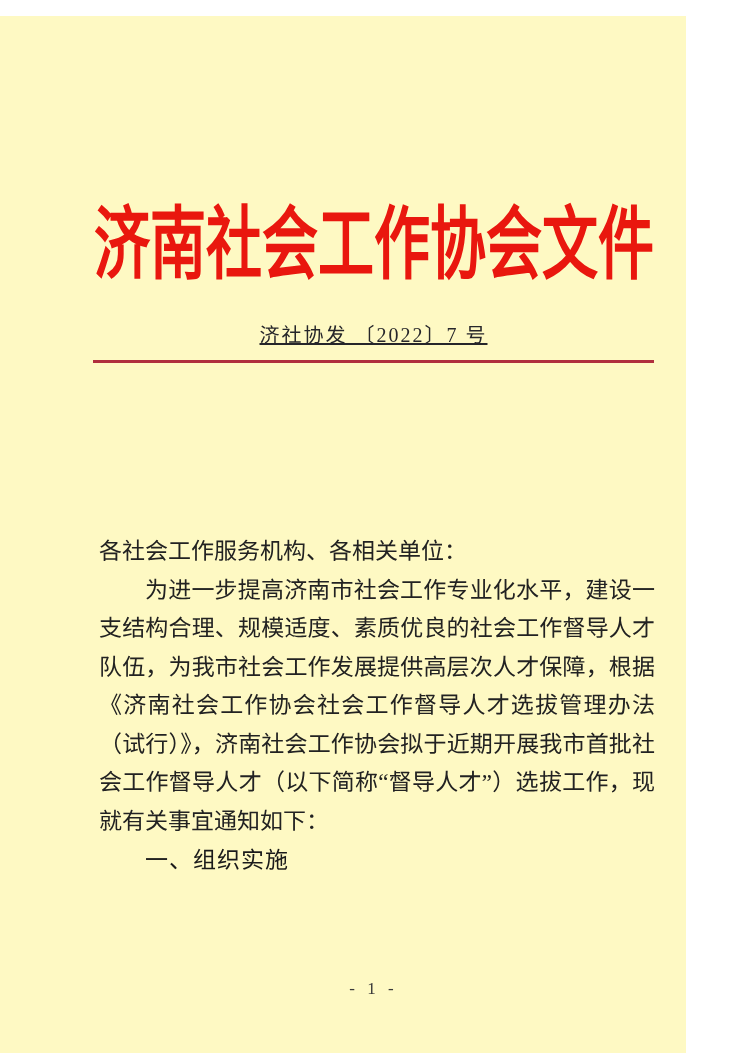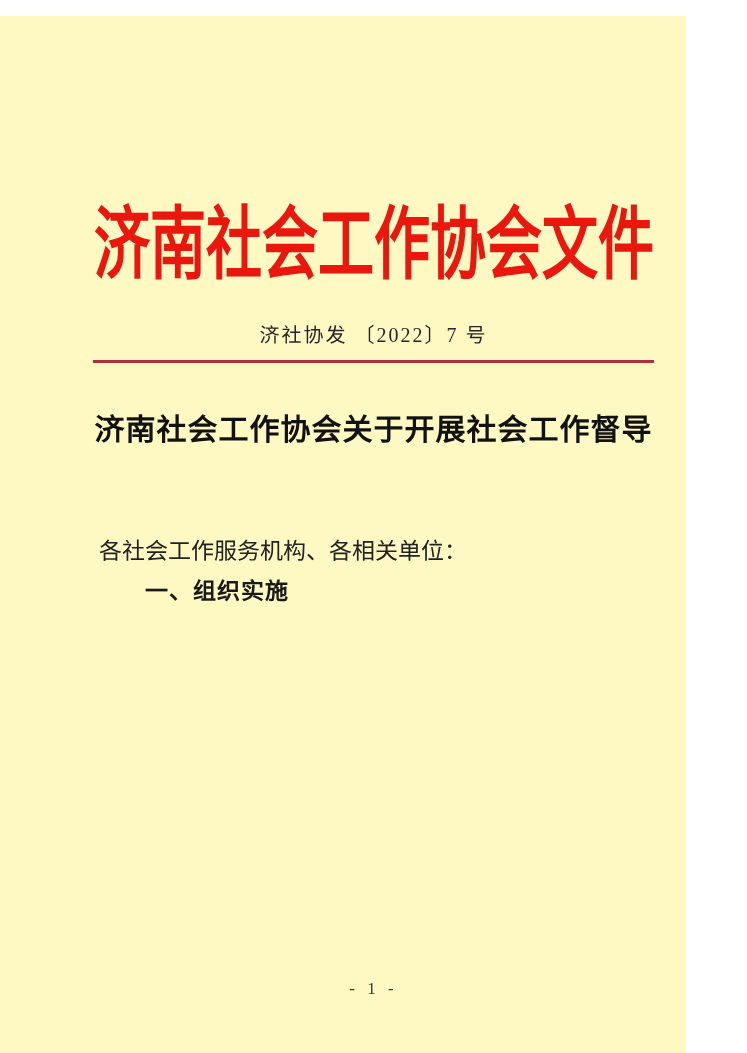--- a/index.html
+++ b/index.html
@@ -42,20 +42,21 @@
   
   .doc-number {
     position: absolute;
     top: 303px;
     left: 0;
     width: 747px;
     text-align: center;
     font-size: 20px;
     letter-spacing: 2px;
     color: #26262a;
+    text-decoration: underline;
   }
   
   .red-rule {
     position: absolute;
     top: 344px;
     left: 93px;
     width: 561px;
     height: 3px;
     background: var(--rule-red, #b02f3d);
   }
@@ -84,21 +85,21 @@
     color: #222222;
   }
   .body-block p {
     margin: 0;
   }
   .indent {
     text-indent: 2em;
   }
   .section-heading {
     font-family: "Liberation Sans", "DejaVu Sans", sans-serif;
-    font-weight: bold;
+    font-weight: normal;
     color: #1a1a1a;
     letter-spacing: 1px;
   }
   
   .page-number {
     position: absolute;
     top: 963px;
     left: 0;
     width: 747px;
     text-align: center;
@@ -114,23 +115,23 @@
 
   <div class="org-title">
     <span class="org-title-text">济南社会工作协会文件</span>
   </div>
 
   <div class="doc-number">济社协发 〔2022〕7 号</div>
 
   <div class="red-rule"></div>
 
   <div class="doc-title">
-    <div>济南社会工作协会关于开展社会工作督导</div>
   </div>
 
   <div class="body-block">
     <p class="salutation">各社会工作服务机构、各相关单位：</p>
+    <p class="para indent">为进一步提高济南市社会工作专业化水平，建设一支结构合理、规模适度、素质优良的社会工作督导人才队伍，为我市社会工作发展提供高层次人才保障，根据《济南社会工作协会社会工作督导人才选拔管理办法（试行）》，济南社会工作协会拟于近期开展我市首批社会工作督导人才（以下简称“督导人才”）选拔工作，现就有关事宜通知如下：</p>
     <p class="section-heading indent">一、组织实施</p>
   </div>
 
   <div class="page-number">- 1 -</div>
 
 </div>
 
 </body></html>

